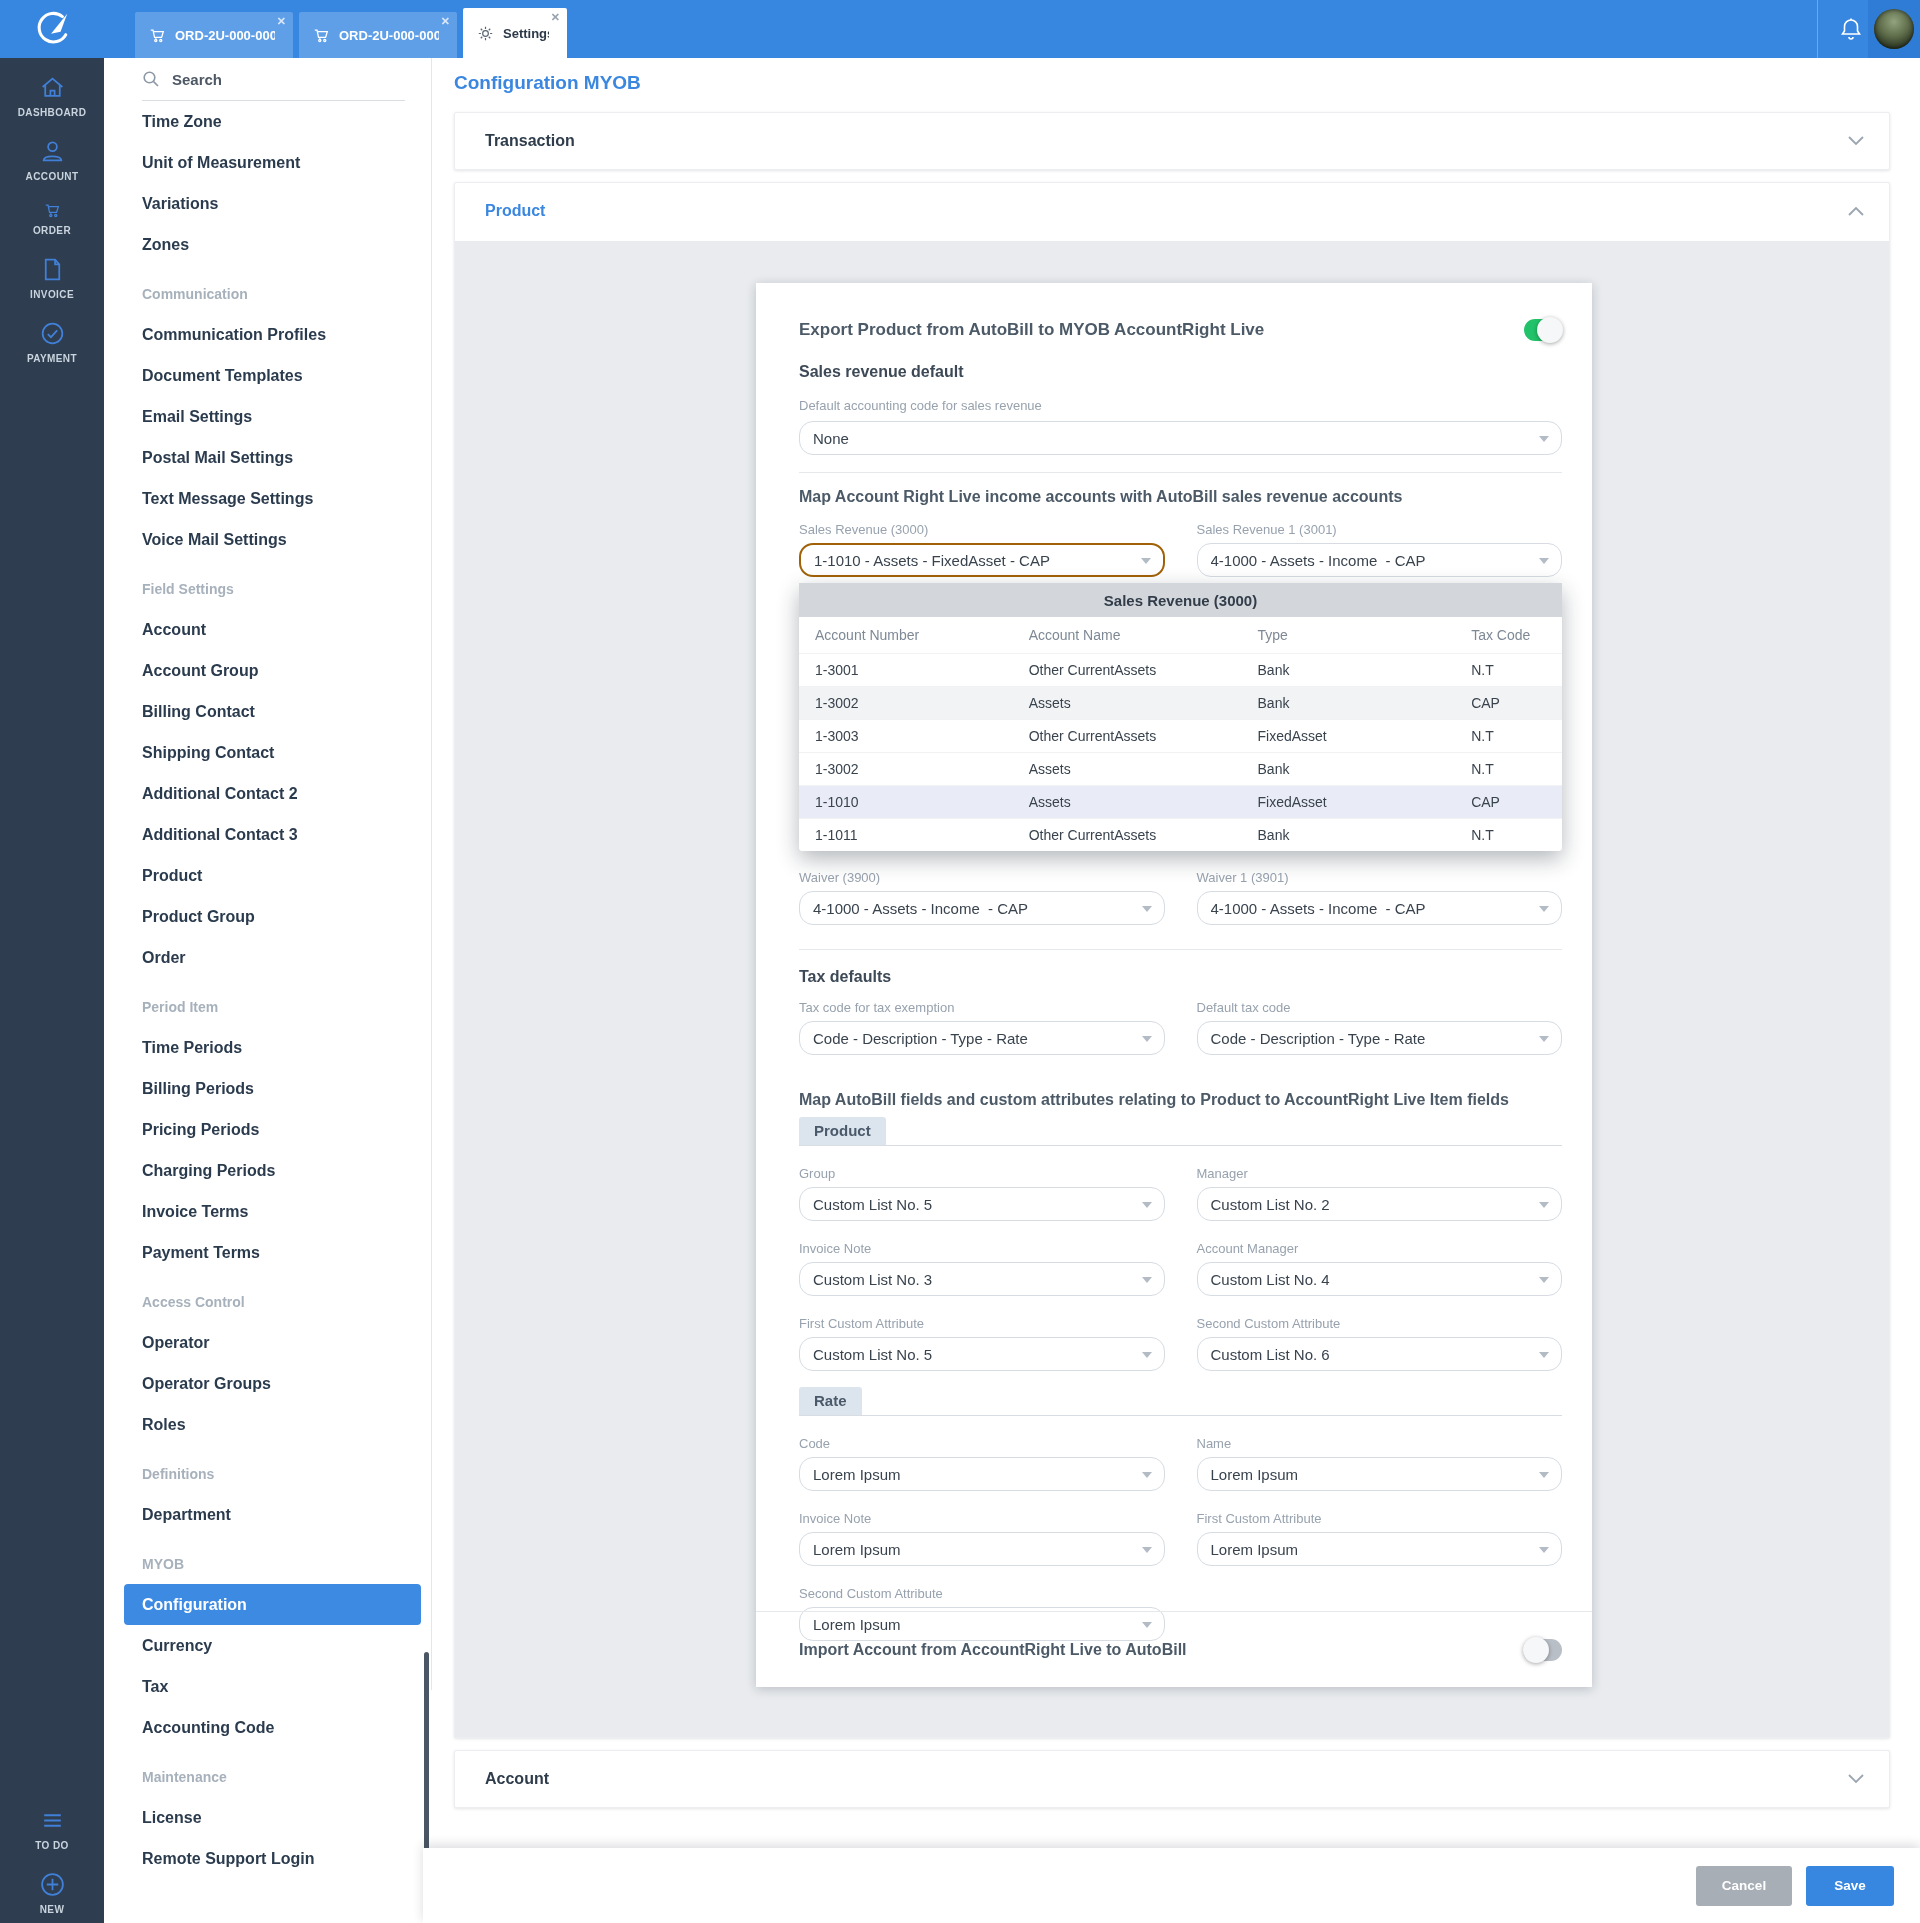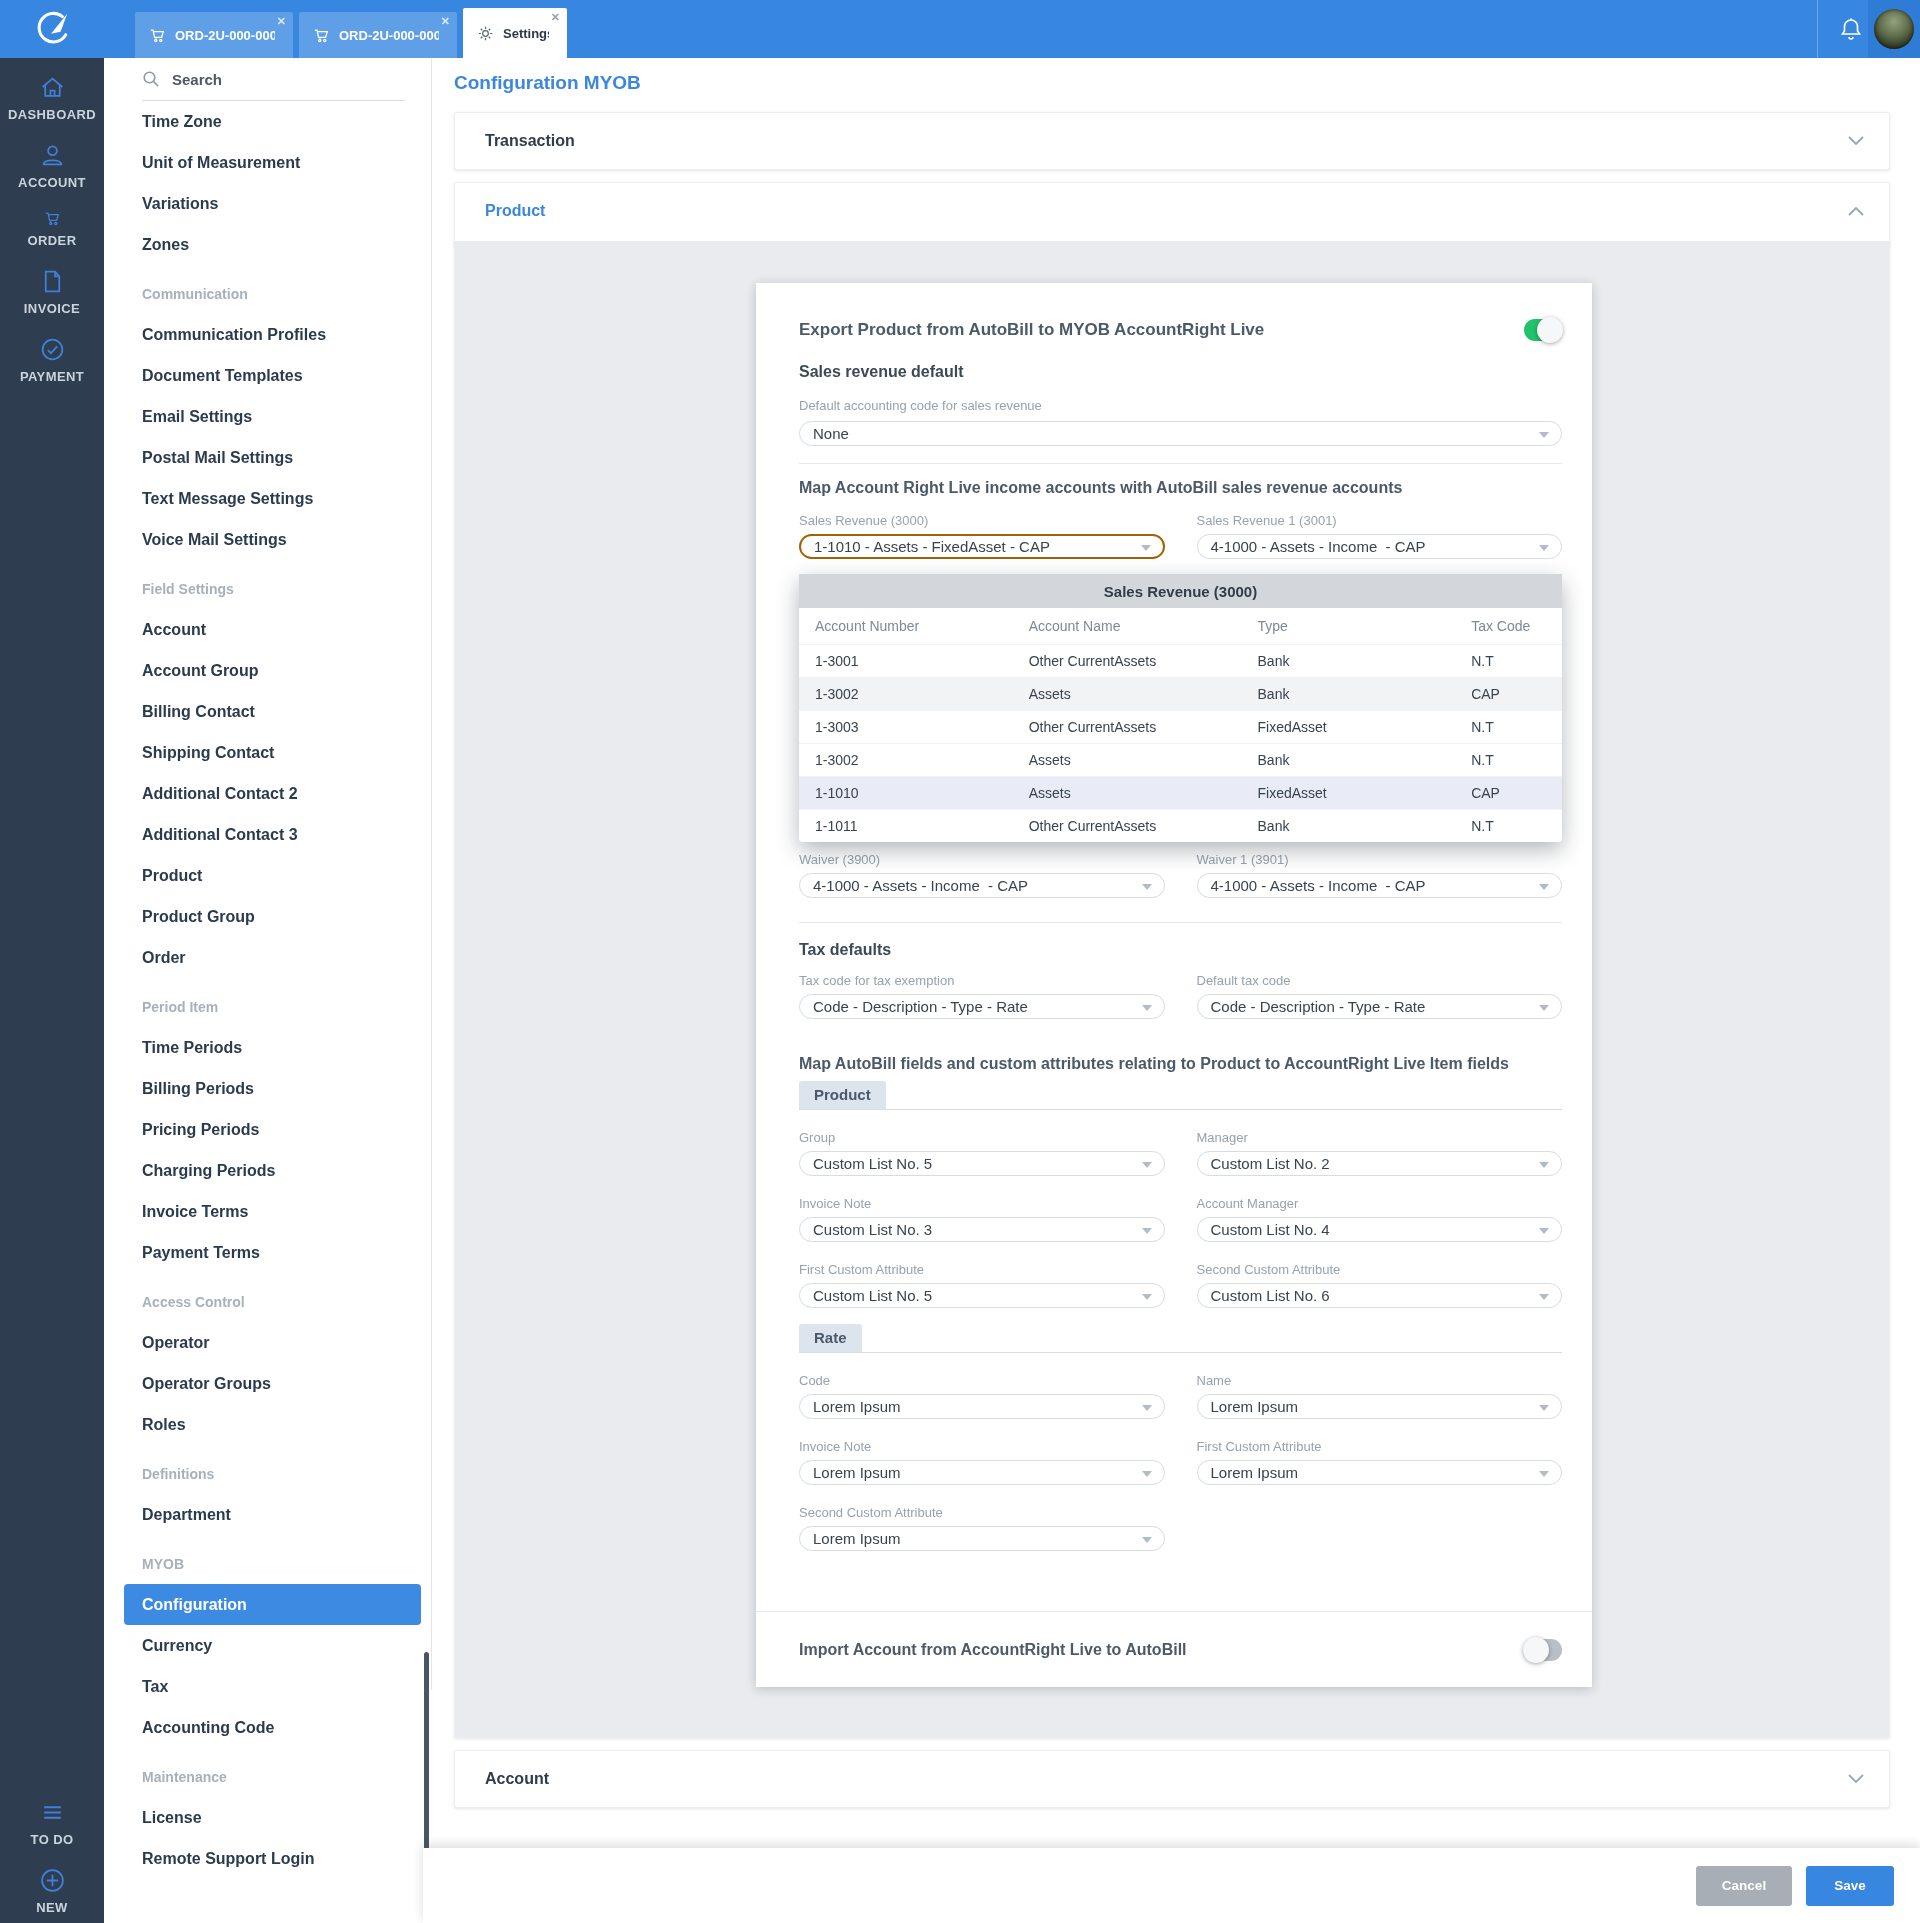--- a/index.html
+++ b/index.html
@@ -17,21 +17,21 @@
   .tab.active .x{color:#97a2ae;}
   .tab .tab-label{white-space:nowrap;overflow:hidden;}
   .tb-sep{position:absolute;right:102px;top:0;width:1px;height:58px;background:rgba(255,255,255,.28);}
   .bell{position:absolute;right:56px;top:16px;width:26px;height:26px;}
   .avatar-block{position:absolute;right:0;top:0;width:52px;height:58px;background:#2f7cd6;display:flex;align-items:center;justify-content:center;}
   .avatar{width:40px;height:40px;border-radius:50%;background:radial-gradient(circle at 50% 32%,#93a37e 0%,#5d6b49 45%,#2a3321 78%,#161b10 100%);box-shadow:inset 0 0 4px rgba(0,0,0,.6);}
   
   .nav{position:absolute;left:0;top:58px;width:104px;height:1865px;background:#2e3d4f;z-index:30;}
   .nav-item{display:flex;flex-direction:column;align-items:center;margin-top:20px;cursor:pointer;}
   .nav-item:first-child{margin-top:16px;}
-  .nav-item .lab{margin-top:6px;font-size:13px;font-weight:700;color:#c9d4de;letter-spacing:.4px;}
+  .nav-item .lab{margin-top:6px;font-size:10px;font-weight:700;color:#c9d4de;letter-spacing:.4px;}
   .nav-bottom{position:absolute;left:0;bottom:8px;width:100%;}
   
   .menu{position:absolute;left:114px;top:58px;width:318px;height:1632px;background:#fff;border-right:1px solid #e3e7ea;box-sizing:border-box;z-index:20;}
   .search{margin:10px 26px 0 28px;display:flex;align-items:center;gap:12px;height:22px;
           padding-bottom:10px;border-bottom:1px solid #d9dee3;color:#4d5864;font-size:15px;font-weight:600;}
   .m-item{height:41px;display:flex;align-items:center;font-size:16px;font-weight:600;color:#2b3b4e;padding-left:28px;cursor:pointer;}
   .m-head{height:41px;display:flex;align-items:center;font-size:14px;font-weight:600;color:#a7b1bc;padding-left:28px;margin-top:8px;}
   .m-item.selected{background:#3d8ae3;color:#fff;border-radius:4px;margin:0 10px;padding-left:18px;}
   .scroll-thumb{position:absolute;right:2px;top:1594px;width:5px;height:263px;background:#4a5663;border-radius:3px;}
   
@@ -50,21 +50,21 @@
               box-shadow:0 2px 10px rgba(25,35,50,.22);}
   .inner-content{padding:0 30px 0 43px;}
   .export-row{padding-top:36px;display:flex;justify-content:space-between;align-items:center;}
   .h-export{font-size:17px;font-weight:600;color:#4c5a68;}
   .h-bold{font-size:16px;font-weight:700;color:#3d4956;}
   .h-med{font-size:16px;font-weight:600;color:#4c5a68;}
   .mt8{margin-top:8px;}.mt15{margin-top:15px;}.mt17{margin-top:17px;}
   .mt18{margin-top:18px;}.mt22{margin-top:22px;}.mt24{margin-top:24px;}.mt36{margin-top:36px;}
   .flabel{font-size:13px;color:#97a2ae;height:15px;line-height:15px;}
   .divider{height:1px;background:#e6e9ec;}
-  .sel{height:25px;box-sizing:border-box;border:1px solid #d6dce2;border-radius:14px;background:#fff;
+  .sel{height:34px;box-sizing:border-box;border:1px solid #d6dce2;border-radius:14px;background:#fff;
        display:flex;align-items:center;padding:0 30px 0 13px;font-size:15px;color:#39434e;position:relative;cursor:pointer;}
   .sel .sel-value{white-space:pre;overflow:hidden;}
   .sel .caret{position:absolute;right:12px;top:50%;margin-top:-2px;width:0;height:0;
        border-left:5px solid transparent;border-right:5px solid transparent;border-top:6px solid #b3bbc4;}
   .sel.focused{border:2px solid #a16207;}
   .rowwrap{position:relative;}
   .fieldrow{display:flex;gap:32px;}
   .field{width:calc(50% - 16px);}
   .field .sel{margin-top:6px;}
   #income-rows .rowwrap:nth-child(1){margin-top:16px;}

